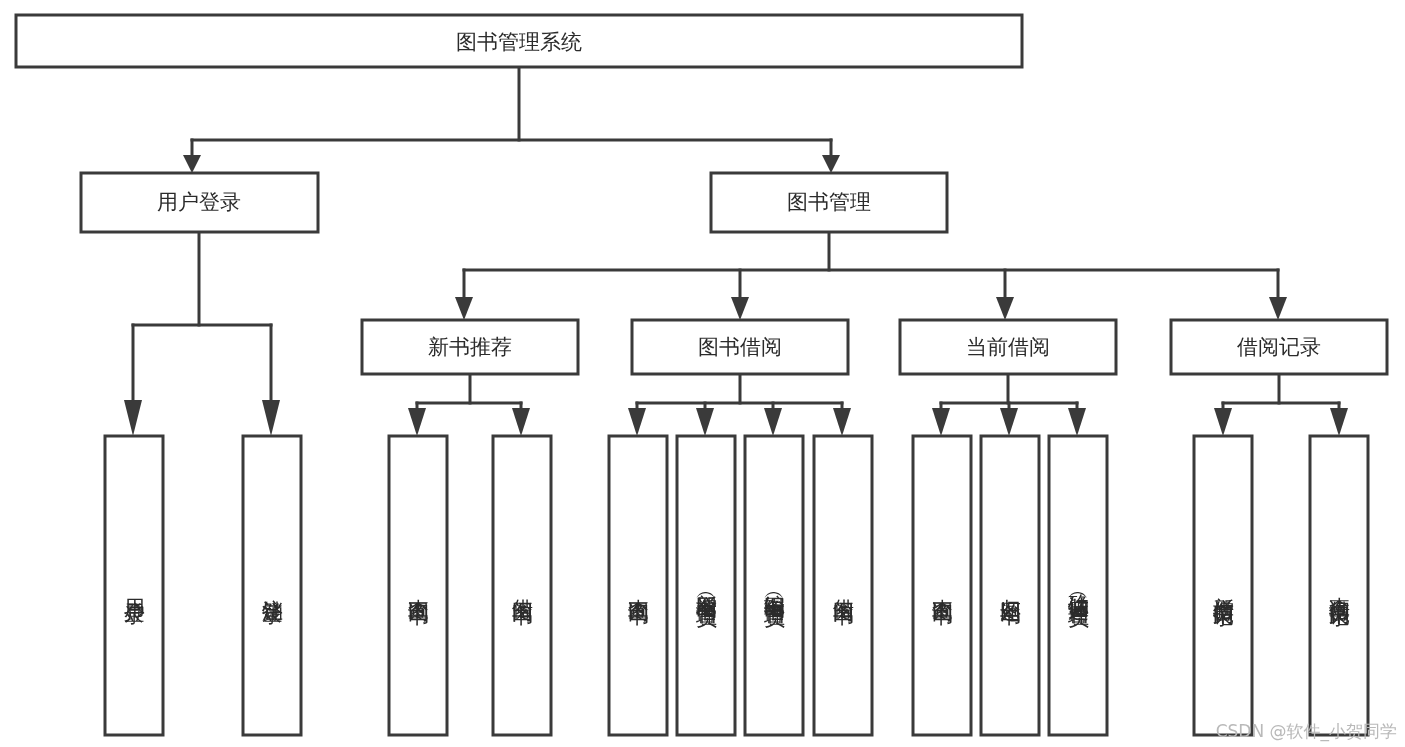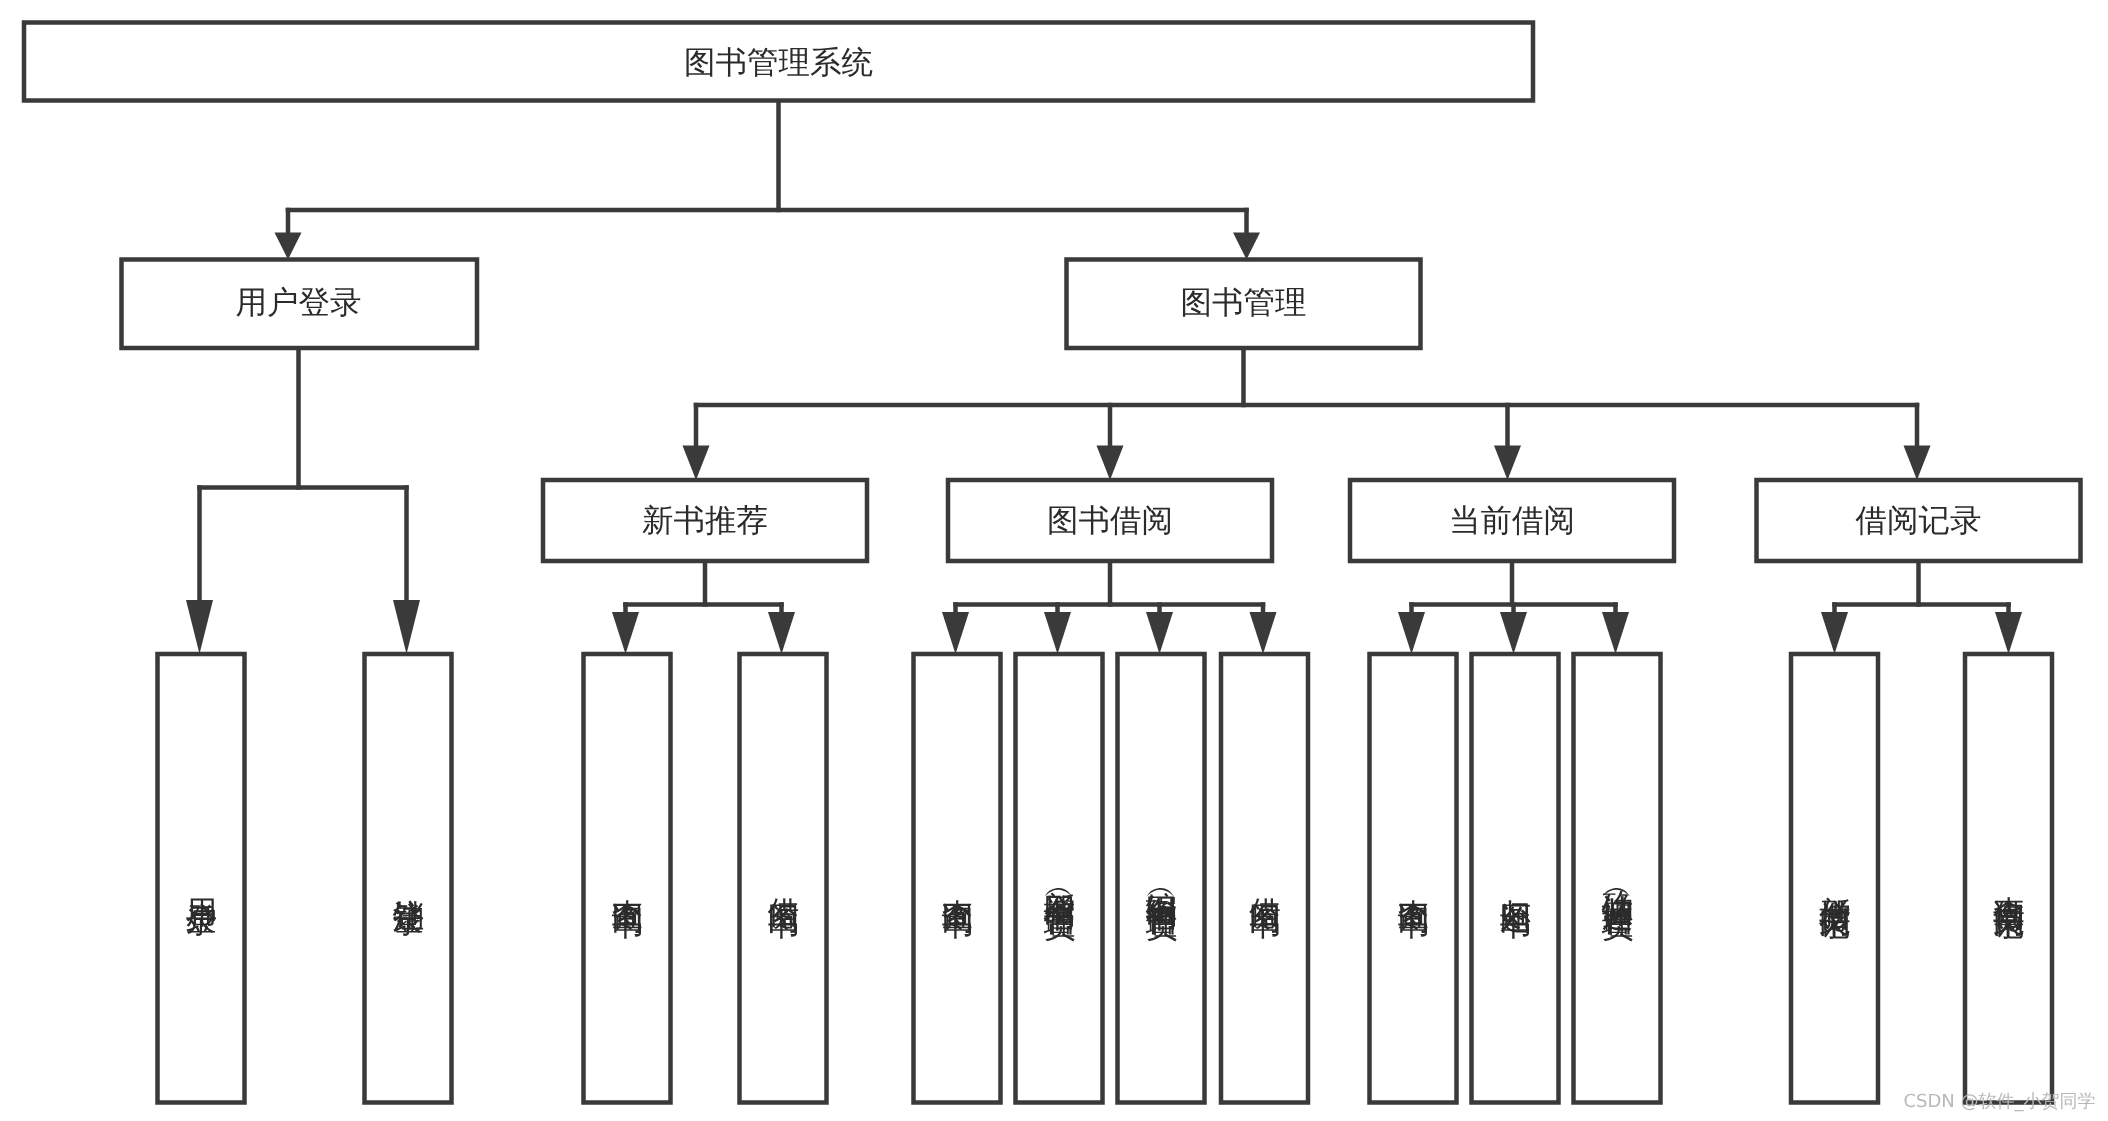--- a/index.html
+++ b/index.html
@@ -58,21 +58,21 @@
     justify-content: center;
     text-align: center;
     white-space: nowrap;
     pointer-events: none;
   }
   .watermark {
     position: absolute;
     right: 8px;
     bottom: 4px;
     font-family: "DejaVu Sans", "Liberation Sans", sans-serif;
-    font-size: 12px;
+    font-size: 17px;
     color: #b9b9b9;
     white-space: nowrap;
   }
 </style>
 </head>
 <body>
 
 <svg id="diagram" viewBox="0 0 1405 747">
 
   <g>

